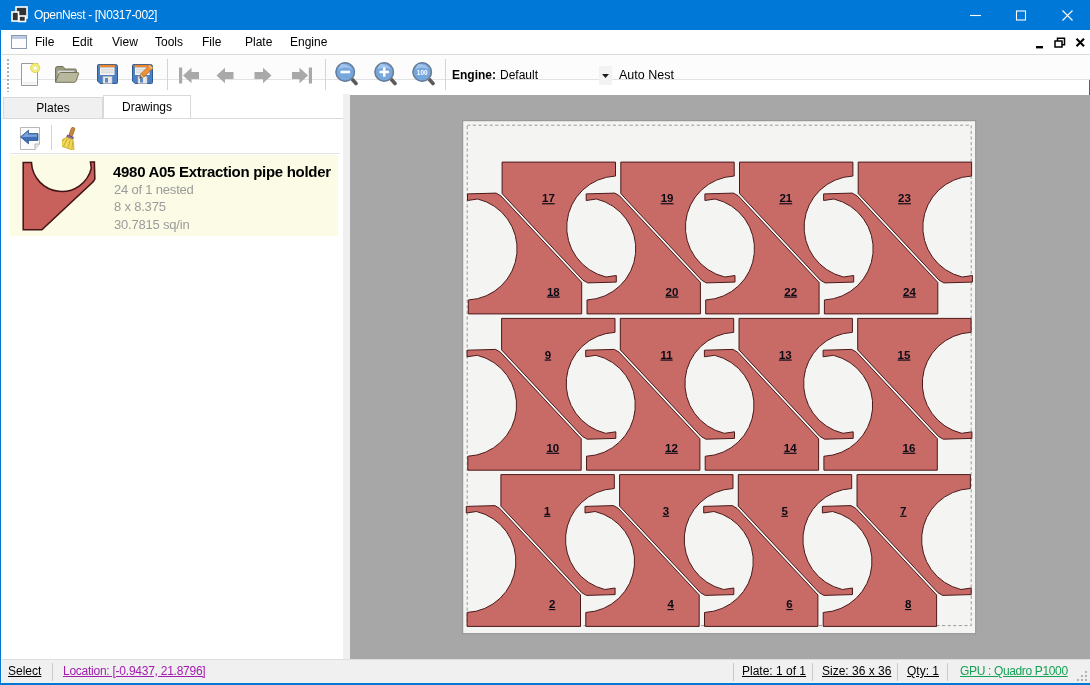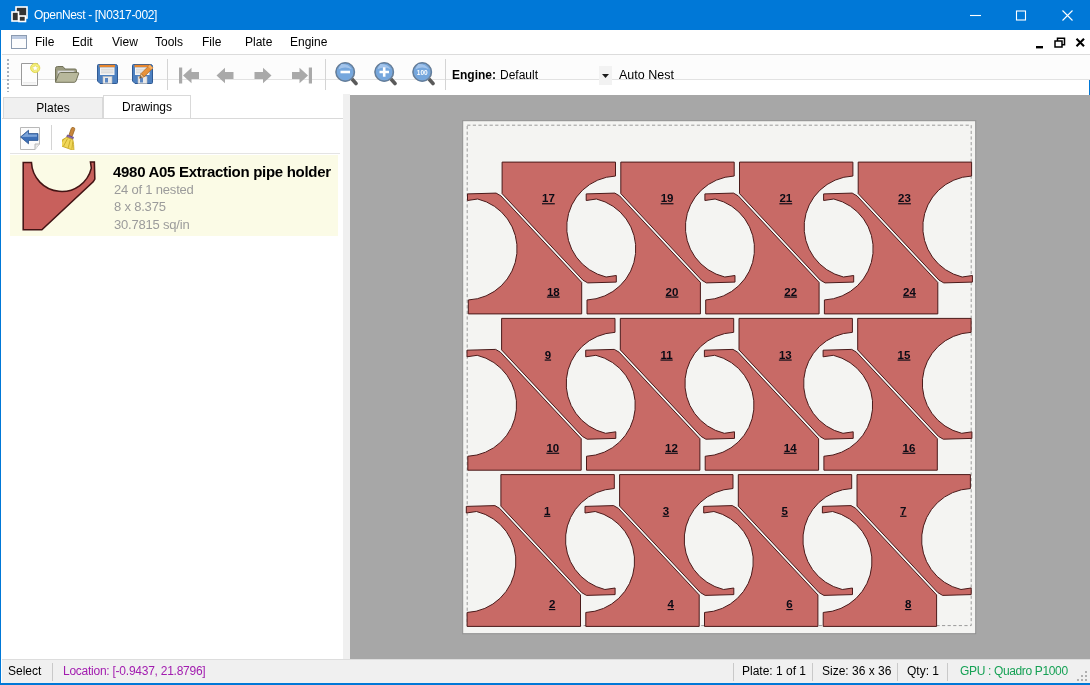--- a/index.html
+++ b/index.html
@@ -36,21 +36,21 @@
   .psep1{position:absolute;left:49px;top:7px;width:1px;height:25px;background:#d4d4d4;}
   .hline{position:absolute;left:8px;top:35px;width:330px;height:1px;background:#e4e4e4;}
   
   .canvas{position:absolute;left:348.5px;top:94.5px;width:740.5px;height:564.5px;background:#a7a7a7;overflow:hidden;}
   .canv{position:absolute;left:0;top:-0px;}
   
   .statusbar{position:absolute;left:1px;top:659px;width:1088px;height:24px;background:#f0f0f0;
              border-top:1px solid #dddddd;box-sizing:border-box;font-size:12px;}
   .blue-strip{position:absolute;left:0;top:683px;width:1090px;height:2px;background:#0078d7;}
   .ssep{position:absolute;top:3px;width:1px;height:18px;background:#c9c9c9;}
-  .stext{position:absolute;top:4px;color:#000;}
+  .stext{position:absolute;top:4px;color:#000;text-decoration:underline;}
   .sgray{color:#a21caf;}
   .sgreen{color:#16a155;}
   svg{display:block;}
   .ibtn{position:absolute;}
 </style>
 </head>
 <body>
 <div class="win">
 
   <div class="titlebar">

